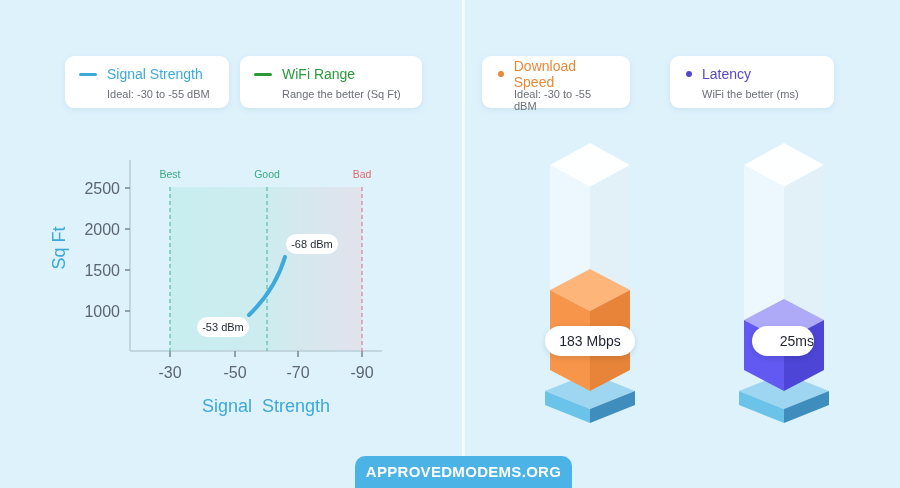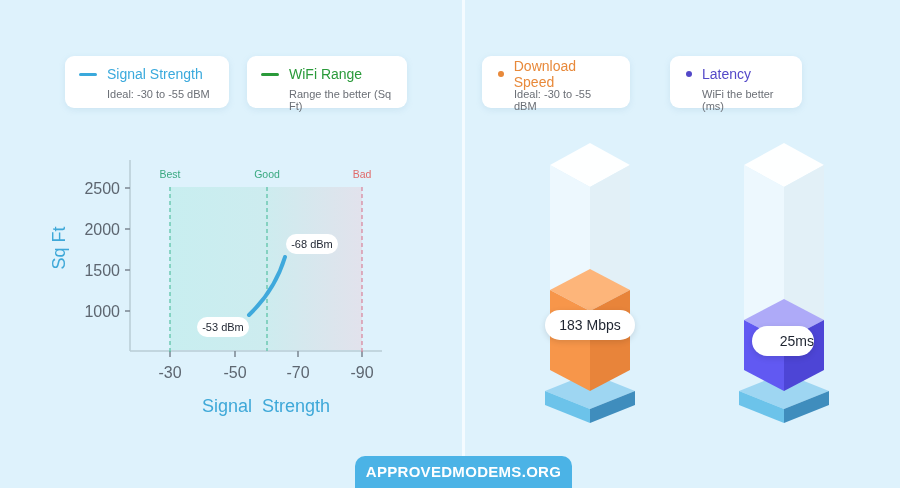--- a/index.html
+++ b/index.html
@@ -51,37 +51,37 @@
 <div class="divider"></div>
 
 <div class="legend-card" style="left:65px;width:164px;">
   <div class="legend-title">
     <span class="swatch-line" style="background:#3aa9dc"></span>
     <span style="color:#3aa9dc">Signal Strength</span>
   </div>
   <div class="legend-sub">Ideal: -30 to -55 dBM</div>
 </div>
 
-<div class="legend-card" style="left:247px;width:160px;">
+<div class="legend-card" style="left:240px;width:182px;">
   <div class="legend-title">
     <span class="swatch-line" style="background:#2a9a3a"></span>
     <span style="color:#2a9a3a">WiFi Range</span>
   </div>
   <div class="legend-sub">Range the better (Sq Ft)</div>
 </div>
 
 <div class="legend-card" style="left:482px;width:148px;">
   <div class="legend-title">
     <span class="swatch-dot" style="background:#e8893a"></span>
     <span style="color:#e8893a">Download Speed</span>
   </div>
   <div class="legend-sub" style="padding-left:18px">Ideal: -30 to -55 dBM</div>
 </div>
 
-<div class="legend-card" style="left:670px;width:132px;">
+<div class="legend-card" style="left:670px;width:164px;">
   <div class="legend-title">
     <span class="swatch-dot" style="background:#5348c8"></span>
     <span style="color:#5348c8">Latency</span>
   </div>
   <div class="legend-sub" style="padding-left:18px">WiFi the better (ms)</div>
 </div>
 
 <svg class="chart-svg" width="460" height="440">
   <defs>
     <linearGradient id="zoneGrad" x1="0" x2="1" y1="0" y2="0">
@@ -146,21 +146,21 @@
   <polygon points="50,49 90,27 90,228 50,250" fill="#e2eff6" opacity="0.9"></polygon>
 
   <polygon points="5,253 50,235 95,253 50,271" fill="#9ed6f2"></polygon>
   <polygon points="5,253 50,271 50,285 5,267" fill="#6cc3ea"></polygon>
   <polygon points="50,271 95,253 95,267 50,285" fill="#3f8dbd"></polygon>
 
   <polygon points="10,152 50,131 90,152 50,173" fill="#fdb57a"></polygon>
   <polygon points="10,152 50,173 50,253 10,232" fill="#f7964a"></polygon>
   <polygon points="50,173 90,152 90,232 50,253" fill="#e8843a"></polygon>
 </svg>
-<div class="value-pill" style="left:545px;top:310px;width:90px;">183 Mbps</div>
+<div class="value-pill" style="left:545px;top:326px;width:90px;">183 Mbps</div>
 
 <svg class="tower" style="left:734px;top:138px" width="100" height="290">
   <polygon points="10,27 50,5 90,27 50,49" fill="#ffffff" opacity="0.95"></polygon>
   <polygon points="10,27 50,49 50,250 10,228" fill="#eef8fe" opacity="0.9"></polygon>
   <polygon points="50,49 90,27 90,228 50,250" fill="#e2eff6" opacity="0.9"></polygon>
   <polygon points="5,253 50,235 95,253 50,271" fill="#9ed6f2"></polygon>
   <polygon points="5,253 50,271 50,285 5,267" fill="#6cc3ea"></polygon>
   <polygon points="50,271 95,253 95,267 50,285" fill="#3f8dbd"></polygon>
   <polygon points="10,182 50,161 90,182 50,203" fill="#aeaaf8"></polygon>
   <polygon points="10,182 50,203 50,253 10,232" fill="#6159f2"></polygon>

